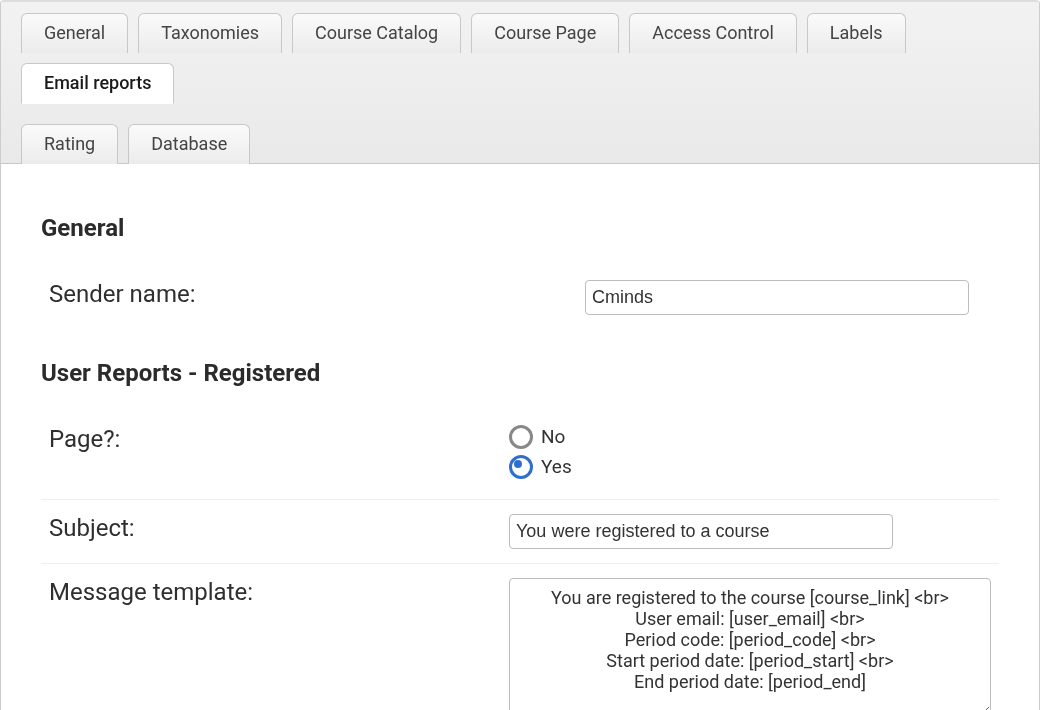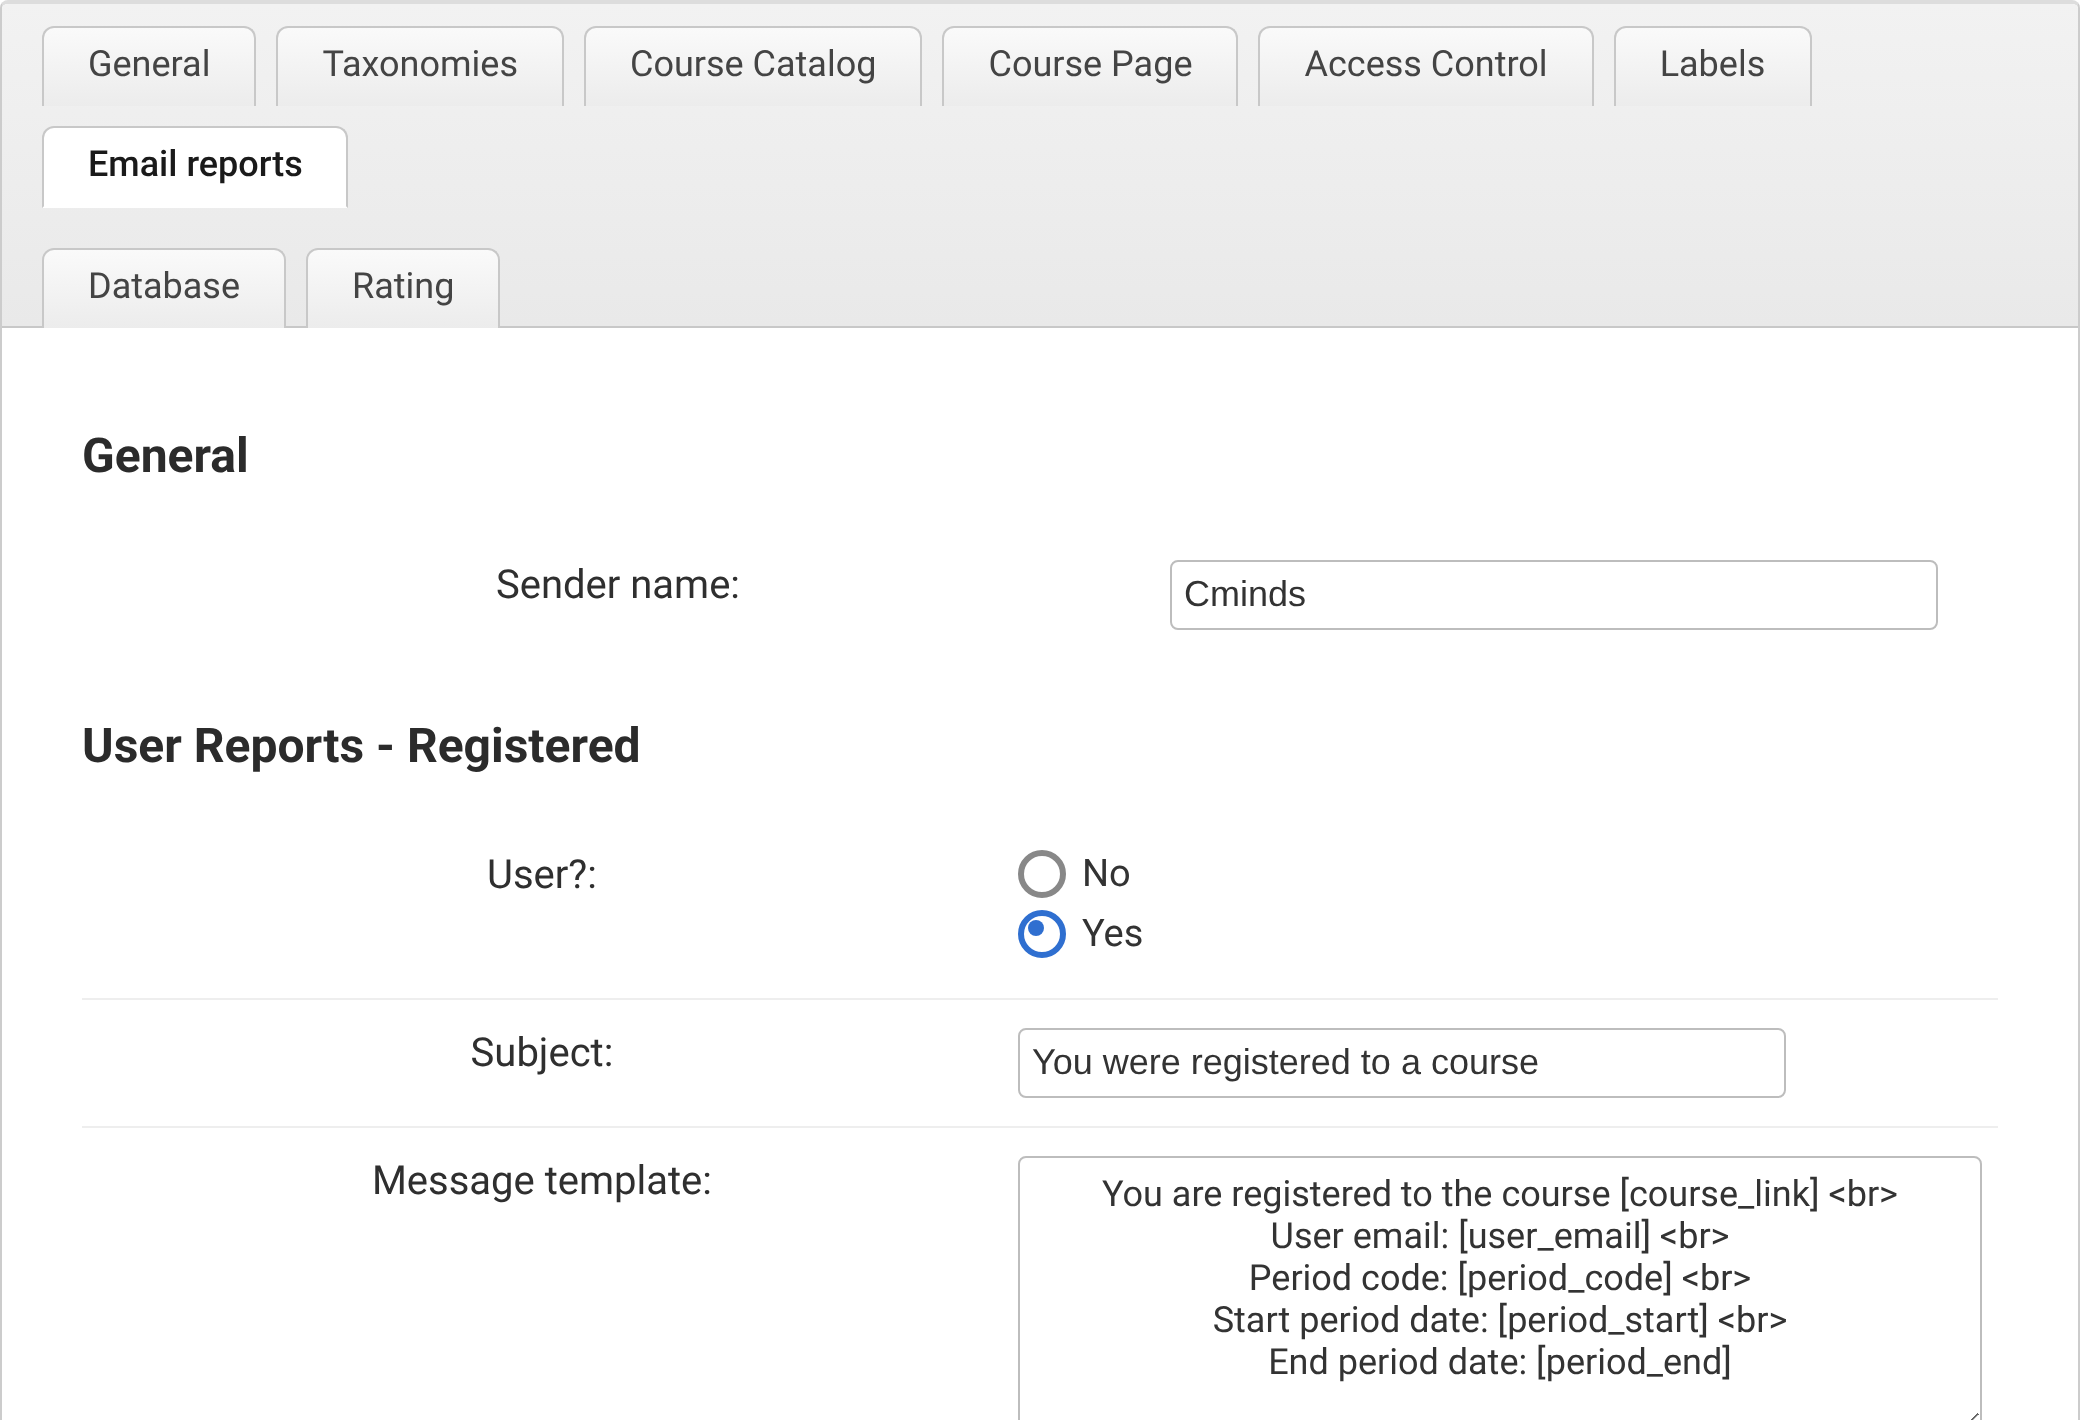--- a/index.html
+++ b/index.html
@@ -62,23 +62,23 @@
   }
   table.form td {
     padding: 14px 8px;
     vertical-align: top;
   }
   table.form tr + tr td {
     border-top: 1px solid #eee;
   }
   td.label {
     width: 520px;
-    text-align: center;
+    text-align: left;
     color: #2f2f2f;
-    font-size: 20px;
+    font-size: 24px;
     padding-right: 20px;
   }
   input[type="text"] {
     width: 370px;
     padding: 6px 6px;
     font-size: 18px;
     border: 1px solid #bdbdbd;
     border-radius: 4px;
     color: #333;
   }
@@ -132,22 +132,22 @@
 
   <div class="tabbar">
     <div class="tab">General</div>
     <div class="tab">Taxonomies</div>
     <div class="tab">Course Catalog</div>
     <div class="tab">Course Page</div>
     <div class="tab">Access Control</div>
     <div class="tab">Labels</div>
     <div class="tab active">Email reports</div>
     <div style="flex-basis:100%;height:0;"></div>
+    <div class="tab">Rating</div>
     <div class="tab">Database</div>
-    <div class="tab">Rating</div>
   </div>
 
   <div class="content">
 
     <h3 class="section-title">General</h3>
 
     <table class="form">
       <tbody>
           <tr>
         <td class="label">Sender name:</td>
@@ -156,21 +156,21 @@
         </td>
       </tr>
     </tbody>
       </table>
 
     <h3 class="section-title">User Reports - Registered</h3>
 
     <table class="form">
       <tbody>
           <tr>
-        <td class="label">User?:</td>
+        <td class="label">Page?:</td>
         <td>
           <div class="radio-row">
             <span class="radio"></span>
             <span>No</span>
           </div>
           <div class="radio-row">
             <span class="radio checked"></span>
             <span>Yes</span>
           </div>
         </td>

